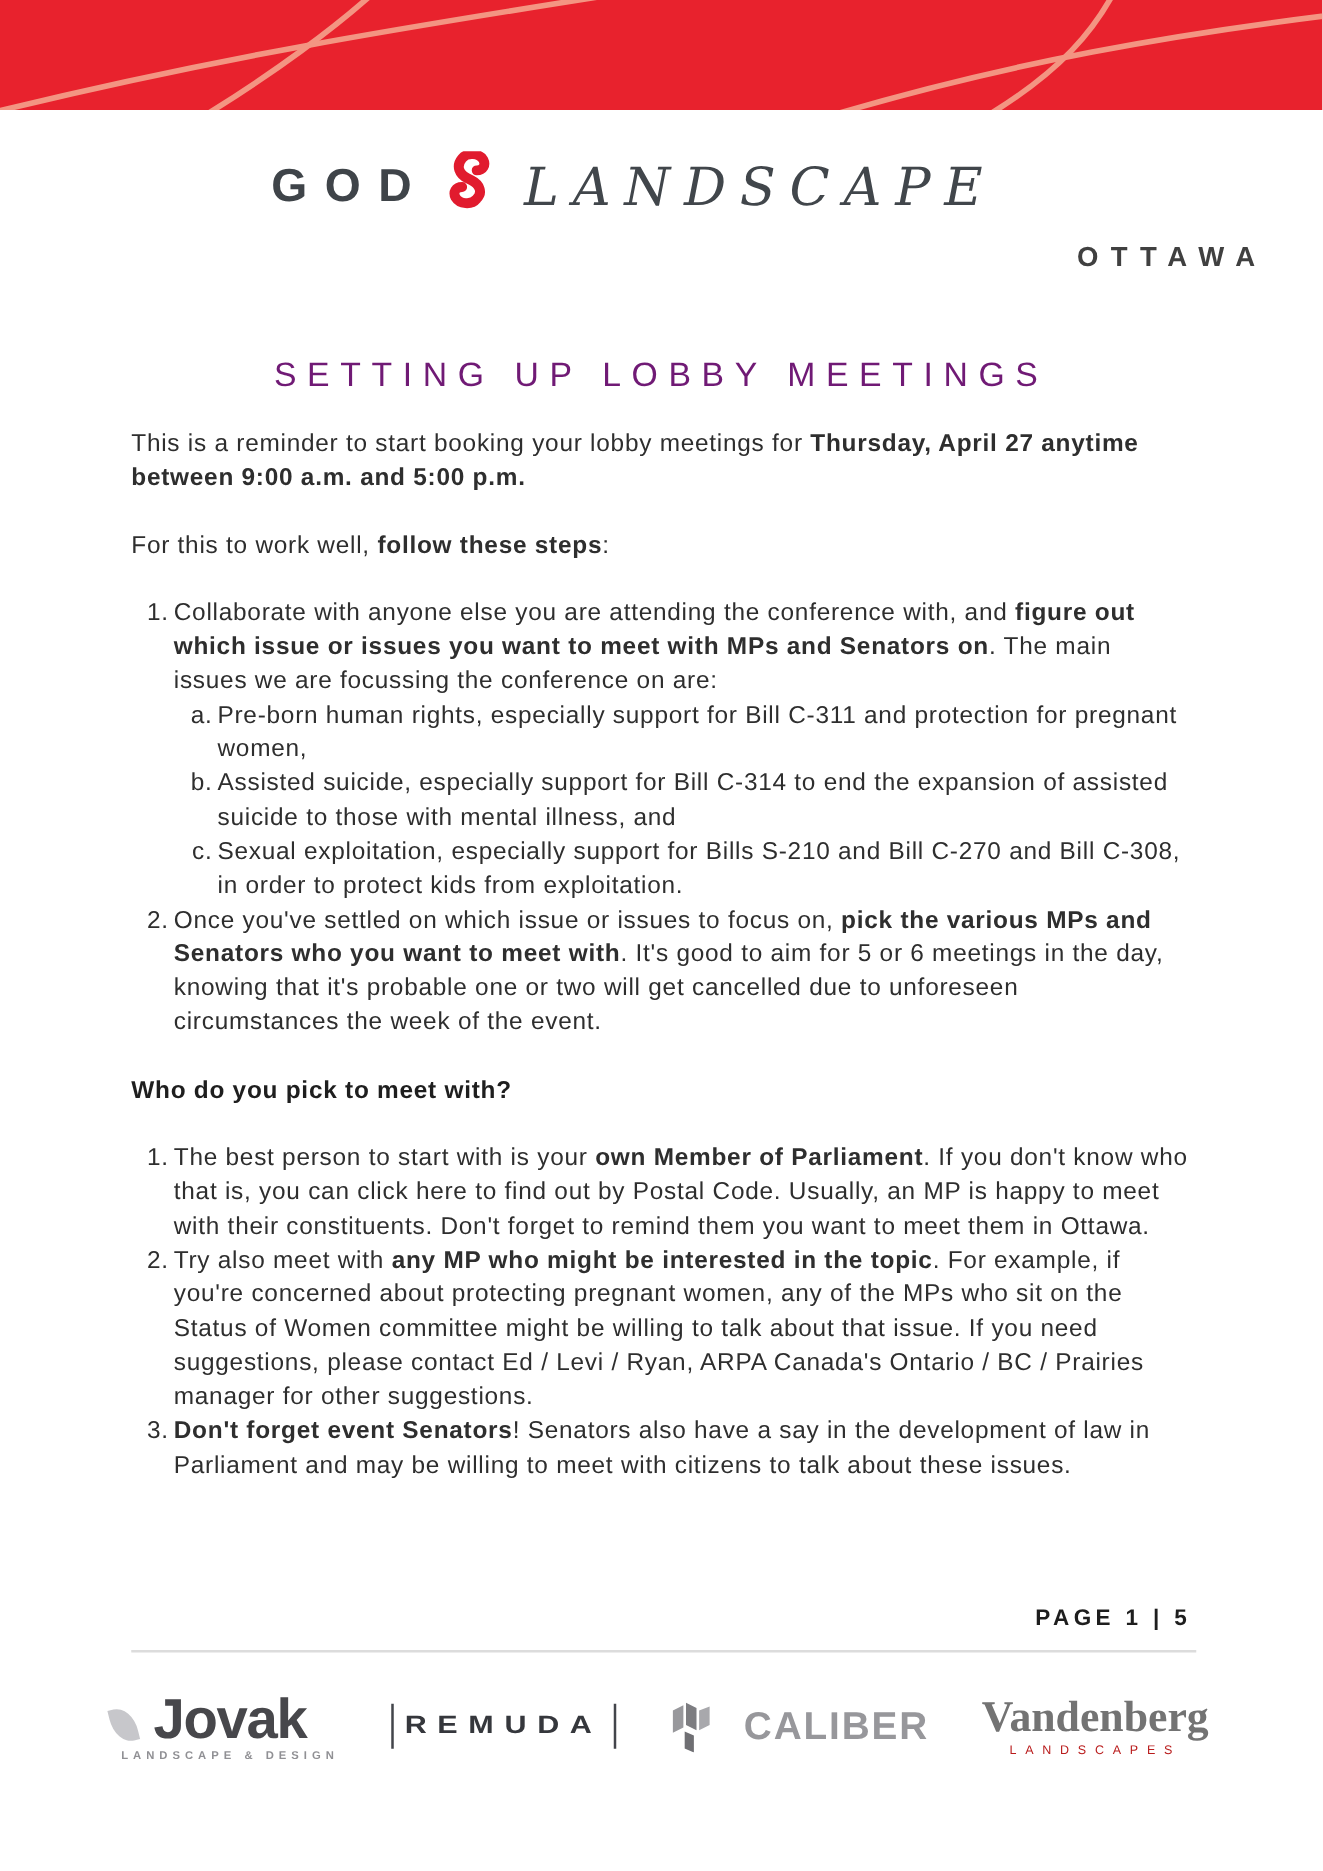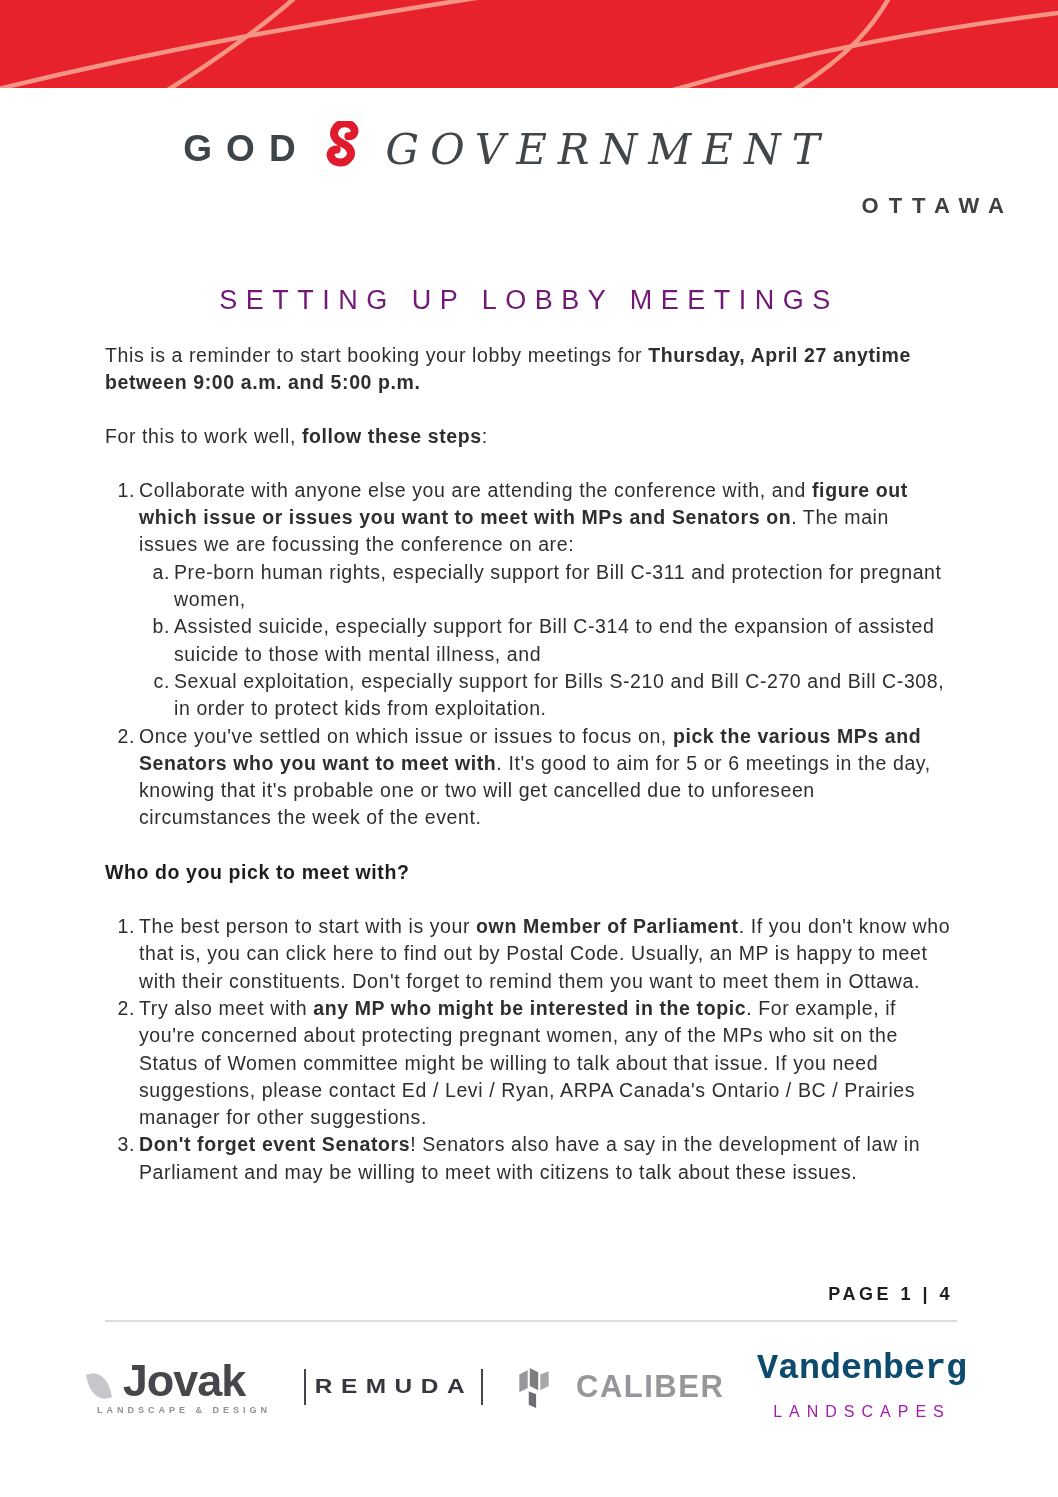--- a/index.html
+++ b/index.html
@@ -83,25 +83,25 @@
     display:inline-block; font-size:20px; font-weight:bold; letter-spacing:7px;
     color:#35373c; transform:scaleX(1.22); transform-origin:center;
   }
   
   .caliber { display:flex; align-items:center; gap:24px; }
   .caliber .name {
     font-size:31px; font-weight:bold; letter-spacing:1.5px; color:#97979b; line-height:1;
   }
   
   .vandenberg .name {
-    font-family:Liberation Mono, monospace; font-weight:bold;
-    font-size:35px; color:#0c4a6e; line-height:1;
+    font-family:Liberation Serif, serif; font-weight:bold;
+    font-size:35px; color:#737373; line-height:1;
   }
   .vandenberg .tagline {
-    font-size:16px; letter-spacing:7px; color:#a21caf; margin-top:16px;
+    font-size:10px; letter-spacing:7px; color:#b91c1c; margin-top:4px;
   }
 </style>
 </head>
 <body>
 
 <header class="banner">
   <svg viewBox="0 0 1058 88" preserveAspectRatio="none">
     <g fill="none" stroke="#f5a28c" stroke-width="4.5" opacity="0.9">
       <path d="M -30 96 C 160 48 320 22 540 -12"></path>
       <path d="M 148 102 C 215 62 275 18 312 -18"></path>
@@ -110,21 +110,21 @@
     </g>
   </svg>
 </header>
 
 <div class="logo-block">
   <div class="logo-line">
     <span class="logo-god">GOD</span>
     <svg class="logo-amp" width="36" height="56" viewBox="0 0 34 52">
       <path d="M23 14 c5 0 7-4 5-8 c-3-5-12-6-16-1 c-5 6-2 12 4 15 l3 1.5 c6 3 9 9 4 14 c-4 5-13 4-16-1 c-2-4 0-8 5-8" fill="none" stroke="#e11b2e" stroke-width="7.5" stroke-linecap="round"></path>
     </svg>
-    <span class="logo-gov">GOVERNMENT</span>
+    <span class="logo-gov">LANDSCAPE</span>
   </div>
   <div class="logo-city">OTTAWA</div>
 </div>
 
 <main>
   <h1 class="doc-title">SETTING UP LOBBY MEETINGS</h1>
 
   <p class="intro body-text"><span>This is a reminder to start booking your lobby meetings for </span><strong>Thursday, April 27 anytime between 9:00 a.m. and 5:00 p.m.</strong></p>
   <p class="intro body-text"><span>For this to work well, </span><strong>follow these steps</strong><span>:</span></p>
 
@@ -138,21 +138,21 @@
     </ol>
 
   <h2 class="sub-heading">Who do you pick to meet with?</h2>
 
   <ol class="num-list">
       <li><span>The best person to start with is your </span><strong>own Member of Parliament</strong><span>. If you don't know who that is, you can click here to find out by Postal Code. Usually, an MP is happy to meet with their constituents. Don't forget to remind them you want to meet them in Ottawa.</span></li>
       <li><span>Try also meet with </span><strong>any MP who might be interested in the topic</strong><span>. For example, if you're concerned about protecting pregnant women, any of the MPs who sit on the Status of Women committee might be willing to talk about that issue. If you need suggestions, please contact Ed / Levi / Ryan, ARPA Canada's Ontario / BC / Prairies manager for other suggestions.</span></li>
       <li><strong>Don't forget event Senators</strong><span>! Senators also have a say in the development of law in Parliament and may be willing to meet with citizens to talk about these issues.</span></li>
     </ol>
 
-  <div class="page-num">PAGE 1 | 4</div>
+  <div class="page-num">PAGE 1 | 5</div>
   <hr class="footer-divider">
 
   <div class="sponsors">
     <div class="sponsor jovak">
       <span class="leaf"></span>
       <div class="name">Jovak</div>
       <div class="tagline">LANDSCAPE &amp; DESIGN</div>
     </div>
 
     <div class="sponsor remuda">

